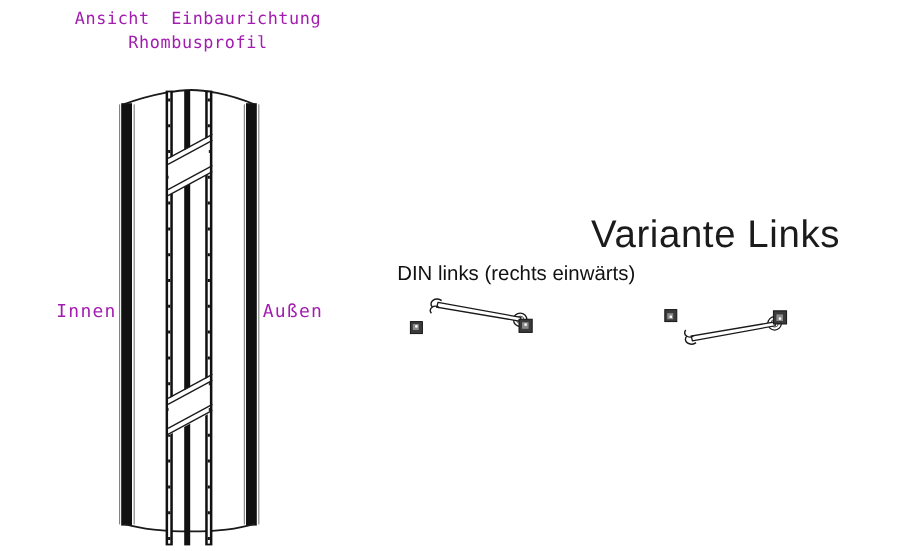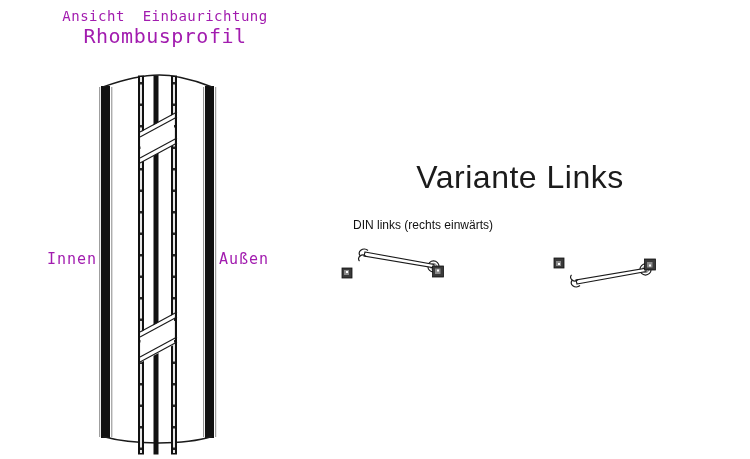--- a/index.html
+++ b/index.html
@@ -9,31 +9,31 @@
   }
   .cad-text{
     font-family:"DejaVu Sans Mono",monospace;
     color:#a21caf;
     white-space:pre;
   }
   .title-block{
     position:absolute;left:20px;top:6px;width:290px;text-align:center;
   }
   .title-line1{font-size:14px;letter-spacing:0.5px;line-height:20px;}
-  .title-line2{font-size:20px;letter-spacing:0.5px;line-height:20px;}
+  .title-line2{font-size:14px;letter-spacing:0.5px;line-height:20px;}
   .side-label{position:absolute;font-size:15px;letter-spacing:1px;top:250px;}
   .label-innen{left:46px;width:52px;text-align:center;}
   .label-aussen{left:219px;}
   .door-svg{position:absolute;left:95px;top:62px;}
   .heading{
-    position:absolute;left:340px;top:159px;width:360px;text-align:center;
+    position:absolute;left:340px;top:177px;width:360px;text-align:right;
     font-size:32px;font-weight:300;color:#1b1b1b;letter-spacing:0.5px;
   }
   .variant-label{
-    position:absolute;top:218px;font-size:12px;color:#111;white-space:nowrap;
+    position:absolute;top:218px;font-size:17px;color:#111;white-space:nowrap;
   }
   .variant-label-left{left:331px;width:184px;text-align:center;}
   .variant-label-right{left:535px;width:200px;text-align:center;}
   .handle-svg{position:absolute;}
   .handle-left{left:336px;top:240px;}
   .handle-right{left:548px;top:248px;}
   .stroke{stroke:#1a1a1a;fill:none;}
 </style>
 </head>
 <body>

